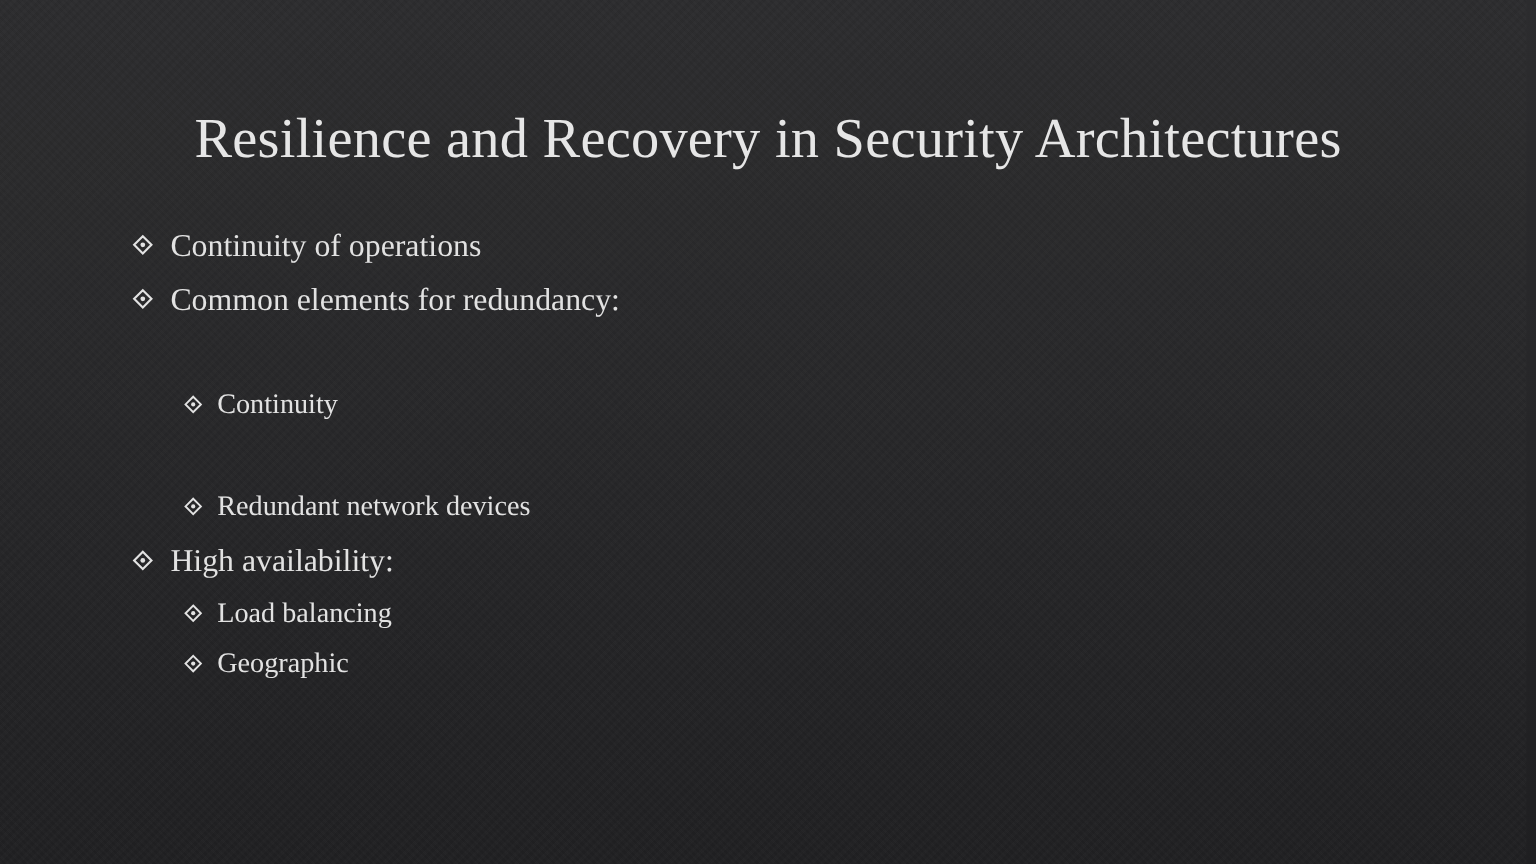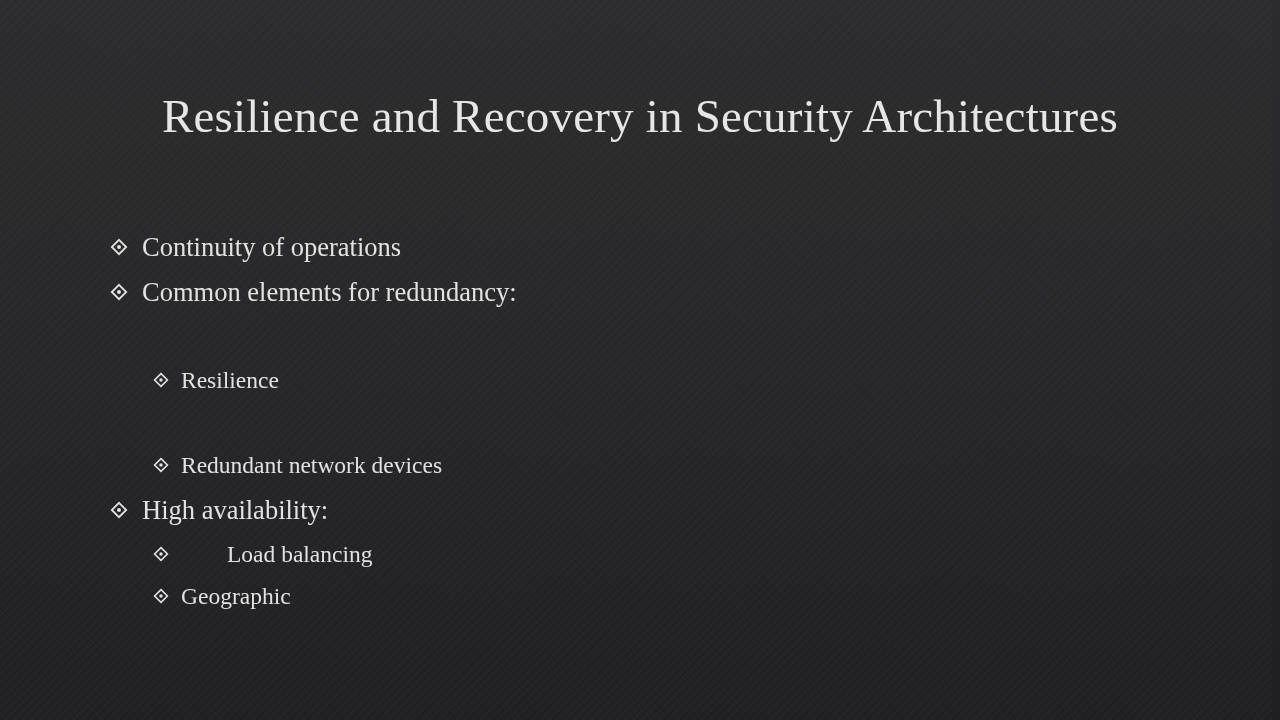--- a/index.html
+++ b/index.html
@@ -40,21 +40,20 @@
     color: #e6e6e6;
     letter-spacing: 0.2px;
     white-space: nowrap;
   }
   .bullet {
     position: absolute;
     display: flex;
     align-items: center;
     white-space: nowrap;
     color: #e2e2e2;
-    margin-top: 43px;
   }
   .bullet.l1 {
     left: 110px;
     font-size: 26.5px;
     height: 36px;
   }
   .bullet.l2 {
     left: 153px;
     font-size: 23.5px;
     height: 32px;
@@ -97,21 +96,21 @@
   </div>
 
 
   <div class="bullet l2" style="top:321px;">
     <span class="marker">
       <svg viewBox="0 0 20 20">
           <path d="M10 2 L18 10 L10 18 L2 10 Z" fill="none" stroke="#e2e2e2" stroke-width="2"></path>
           <circle cx="10" cy="10" r="2.2" fill="#e2e2e2"></circle>
         </svg>
     </span>
-    <span>Resilience</span>
+    <span>Continuity</span>
   </div>
 
 
   <div class="bullet l2" style="top:406px;">
     <span class="marker">
       <svg viewBox="0 0 20 20">
           <path d="M10 2 L18 10 L10 18 L2 10 Z" fill="none" stroke="#e2e2e2" stroke-width="2"></path>
           <circle cx="10" cy="10" r="2.2" fill="#e2e2e2"></circle>
         </svg>
     </span>
@@ -121,21 +120,21 @@
   <div class="bullet l1" style="top:449px;align-items:center;">
     <span class="marker">
       <svg viewBox="0 0 20 20">
           <path d="M10 2 L18 10 L10 18 L2 10 Z" fill="none" stroke="#e2e2e2" stroke-width="2"></path>
           <circle cx="10" cy="10" r="2.2" fill="#e2e2e2"></circle>
         </svg>
     </span>
     <span>High availability:</span>
   </div>
 
-  <div class="bullet l2" style="top:495px;gap:46px;">
+  <div class="bullet l2" style="top:495px;">
     <span class="marker">
       <svg viewBox="0 0 20 20">
           <path d="M10 2 L18 10 L10 18 L2 10 Z" fill="none" stroke="#e2e2e2" stroke-width="2"></path>
           <circle cx="10" cy="10" r="2.2" fill="#e2e2e2"></circle>
         </svg>
     </span>
     <span>Load balancing</span>
   </div>
 
   <div class="bullet l2" style="top:537px;">

